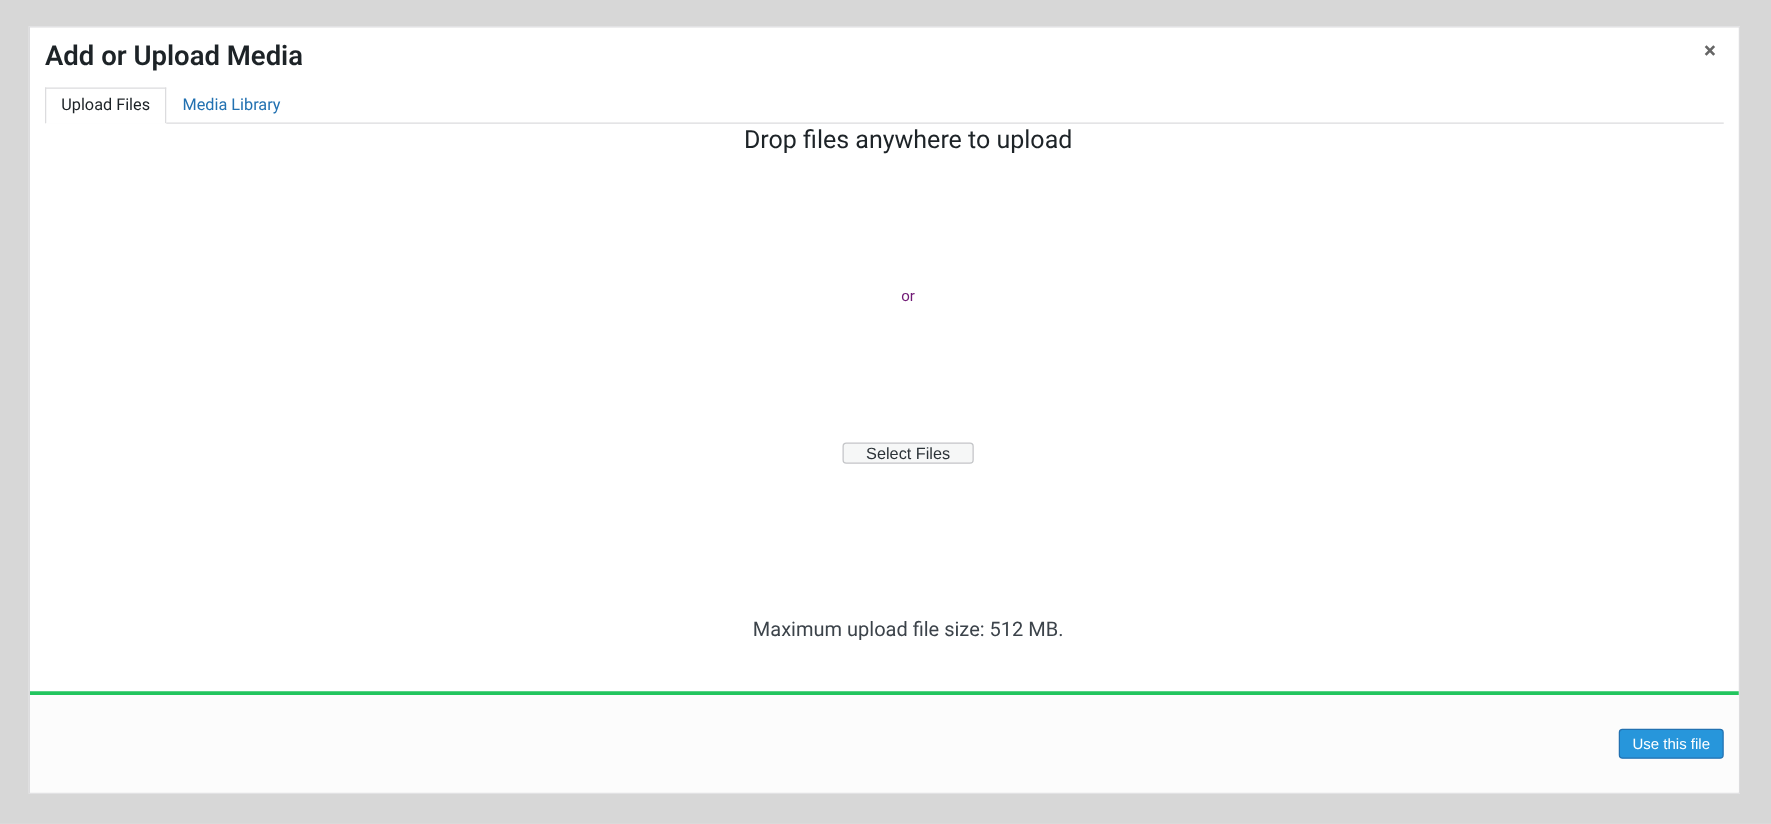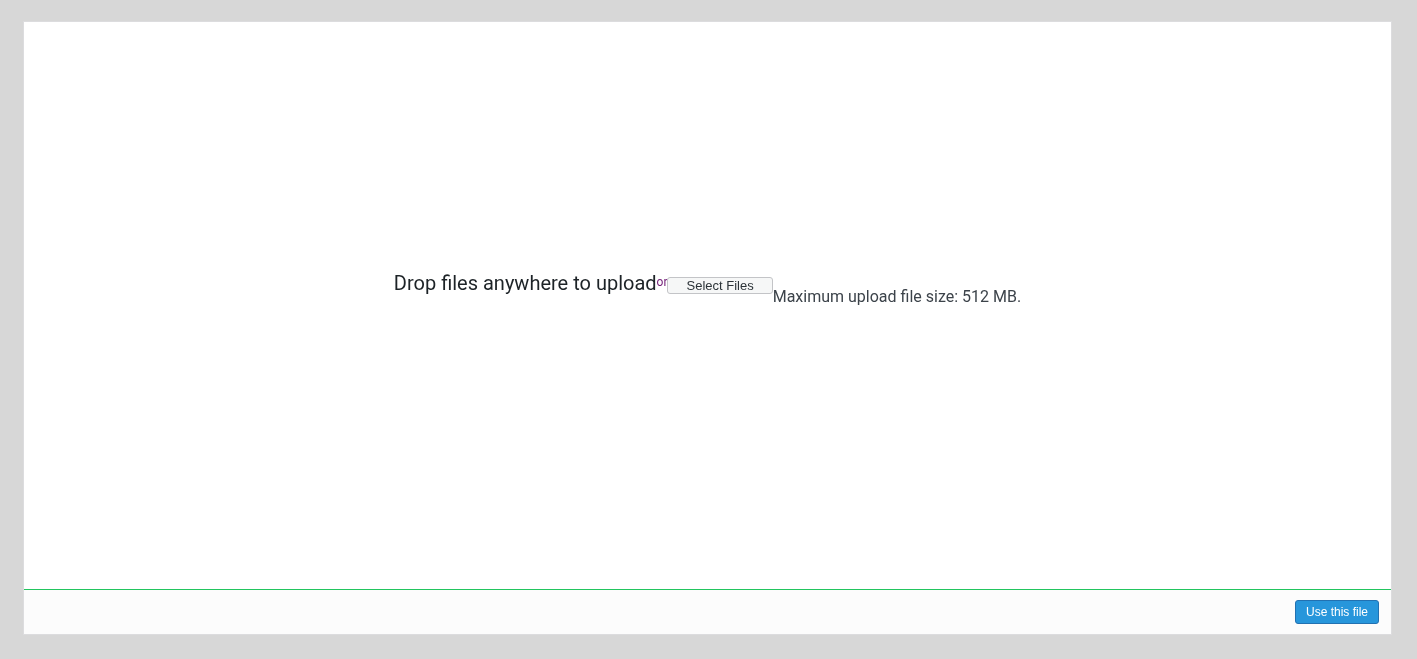--- a/index.html
+++ b/index.html
@@ -66,25 +66,26 @@
     color: #1d2327;
     background: #fff;
     border: 1px solid #dcdcde;
     border-bottom: 1px solid #fff;
     border-top-left-radius: 0px;
     border-top-right-radius: 0px;
   }
   .content {
     flex: 1;
     display: flex;
-    flex-direction: row;
+    flex-direction: column;
     align-items: center;
-    justify-content: center;
+    justify-content: space-between;
     text-align: center;
     padding-bottom: 40px;
+    margin-left: 38px;
   }
   .drop-instructions {
     font-size: 20px;
     color: #1d2327;
     margin-bottom: 6px;
   }
   .or-text {
     font-size: 12px;
     color: #701a75;
     margin-bottom: 8px;
@@ -97,42 +98,51 @@
     border-radius: 3px;
     padding: 0 18px;
     cursor: pointer;
   }
   .max-size {
     font-size: 16px;
     color: #3c434a;
     margin-top: 22px;
   }
   .footer {
-    border-top: 1px solid #22c55e;
-    padding: 10px 12px;
+    border-top: 3px solid #22c55e;
+    padding: 27px 12px;
     display: flex;
     justify-content: flex-end;
     background: #fcfcfc;
     align-items: flex-end;
   }
   .primary-btn {
     background: #2796db;
     border: 1px solid #2271b1;
     color: #fff;
     font-size: 12px;
     padding: 4px 10px;
     border-radius: 3px;
     cursor: pointer;
   }
 </style>
 </head>
 <body>
 
 <div class="modal">
 
+  <div class="modal-header">
+    <div class="modal-title">Add or Upload Media</div>
+    <div class="close-btn">×</div>
+
+    <div class="tabs">
+      <div class="tab active">Upload Files</div>
+      <div class="tab">Media Library</div>
+    </div>
+  </div>
 
   <div class="content">
     <div class="drop-instructions">Drop files anywhere to upload</div>
     <div class="or-text">or</div>
     <button class="select-files-btn">Select Files</button>
     <div class="max-size">Maximum upload file size: 512 MB.</div>
   </div>
 
   <div class="footer">
     <button class="primary-btn">Use this file</button>

